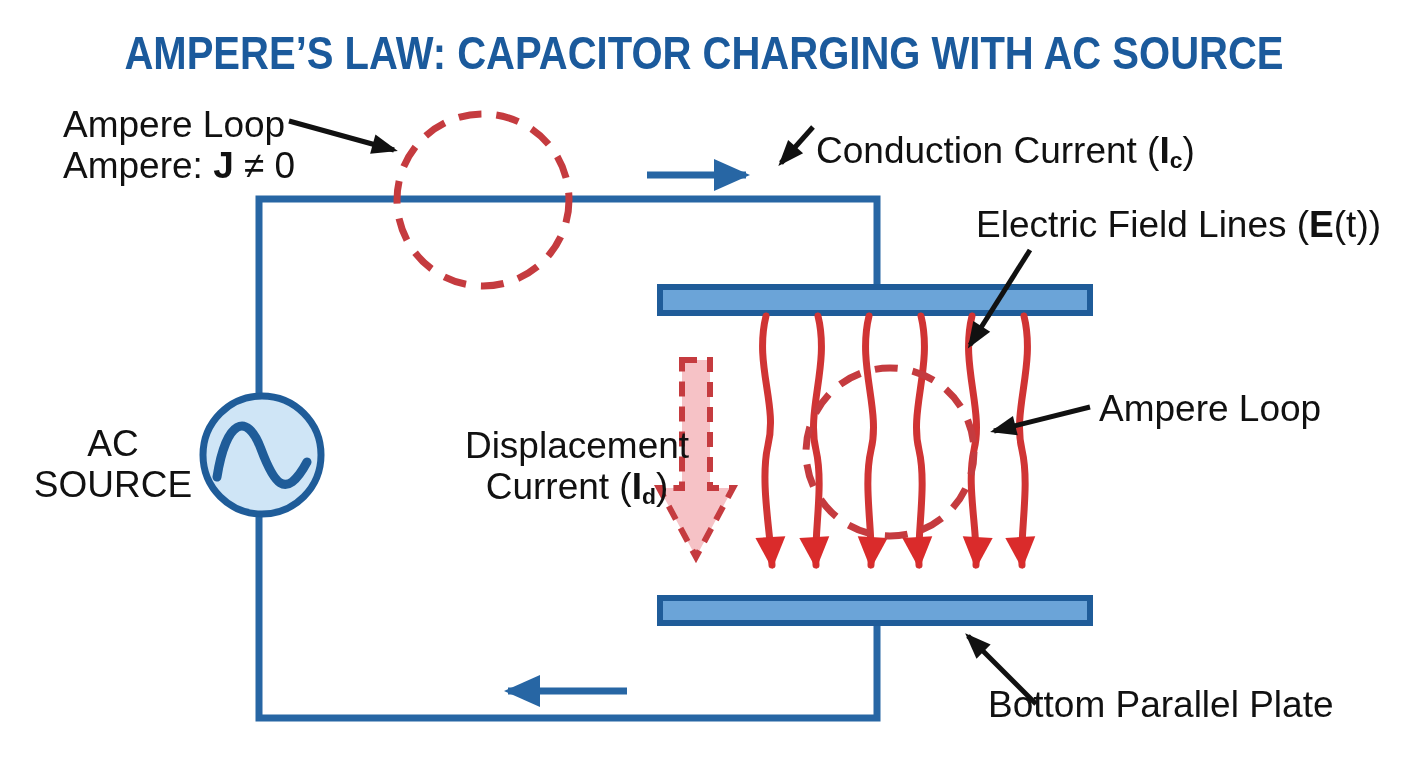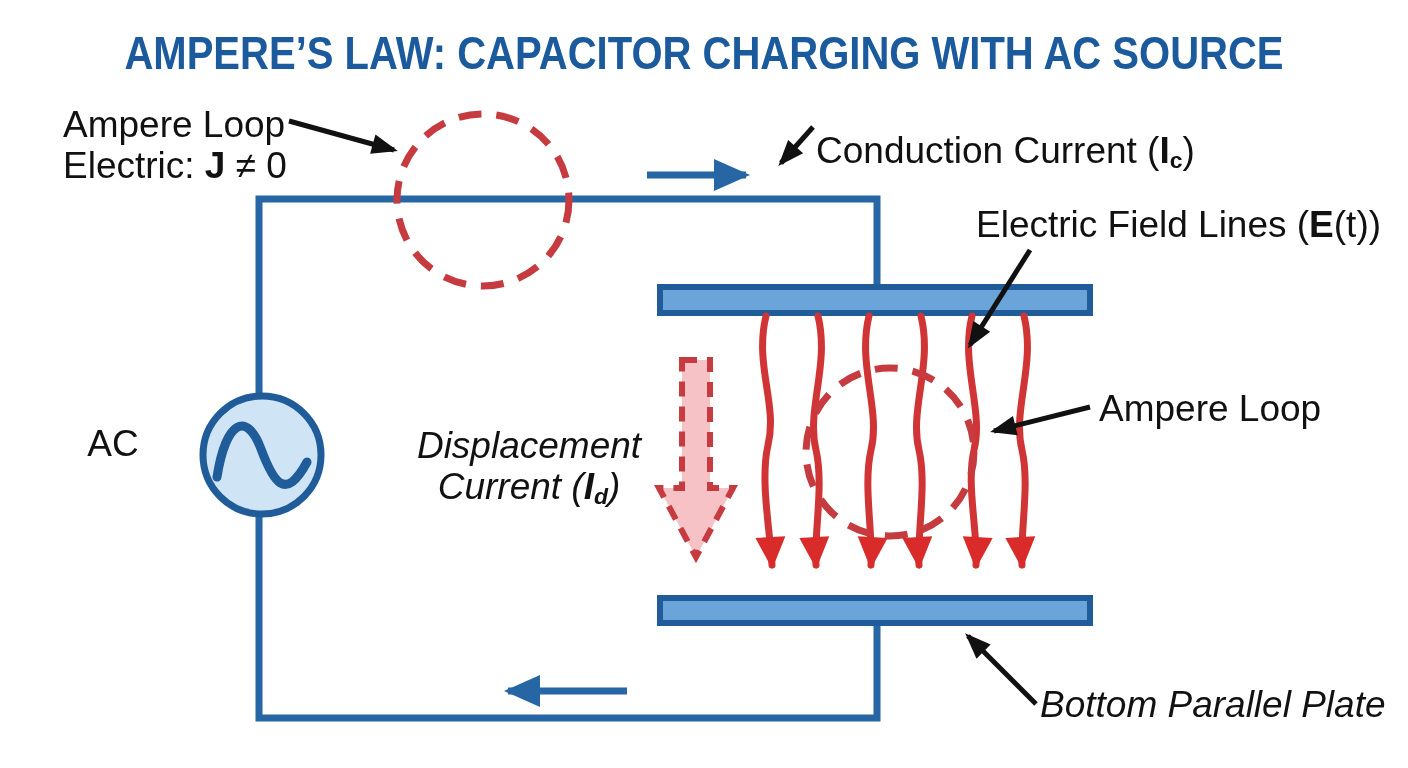--- a/index.html
+++ b/index.html
@@ -75,35 +75,36 @@
     <line class="black-arrow" x1="813" y1="127" x2="781" y2="163" marker-end="url(#mh-black)"></line>
     <line class="black-arrow" x1="1030" y1="250" x2="970" y2="345" marker-end="url(#mh-black)"></line>
     <line class="black-arrow" x1="1090" y1="407" x2="994" y2="431" marker-end="url(#mh-black)"></line>
     <line class="black-arrow" x1="1036" y1="704" x2="968" y2="636" marker-end="url(#mh-black)"></line>
   </svg>
 
   <div class="title">AMPERE’S LAW: CAPACITOR CHARGING WITH AC SOURCE</div>
 
   <div class="label" style="left:63px;top:104px;">
     <div>Ampere Loop</div>
-    <div><span>Electric: </span><b>J</b><span> ≠ 0</span></div>
+    <div><span>Ampere: </span><b>J</b><span> ≠ 0</span></div>
   </div>
 
   <div class="label" style="left:816px;top:130px;"><span>Conduction Current (</span><b><span>I</span><sub>c</sub></b><span>)</span></div>
 
   <div class="label" style="left:976px;top:204px;"><span>Electric Field Lines (</span><b>E</b><span>(t))</span></div>
 
   <div class="label center" style="left:28px;top:406px;width:170px;">
     <div>AC</div>
+    <div>SOURCE</div>
   </div>
 
-  <div class="label center" style="left:416px;top:408px;width:226px;font-style:italic;">
+  <div class="label center" style="left:464px;top:408px;width:226px;">
     <div>Displacement</div>
     <div><span>Current (</span><b><span>I</span><sub>d</sub></b><span>)</span></div>
   </div>
 
   <div class="label" style="left:1099px;top:388px;">
     <div>Ampere Loop</div>
   </div>
 
-  <div class="label" style="left:1040px;top:684px;font-style:italic;">Bottom Parallel Plate</div>
+  <div class="label" style="left:988px;top:684px;">Bottom Parallel Plate</div>
 
 </div>
 
 </body></html>

